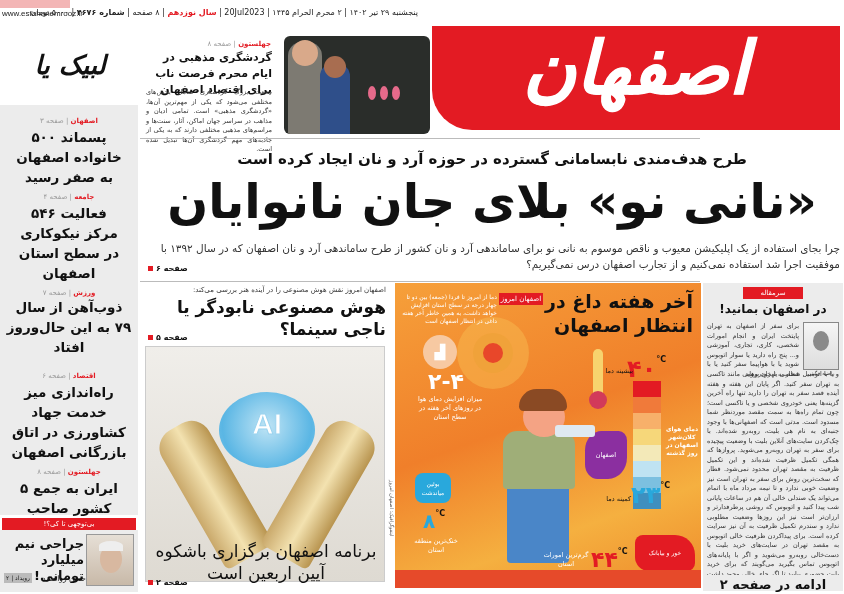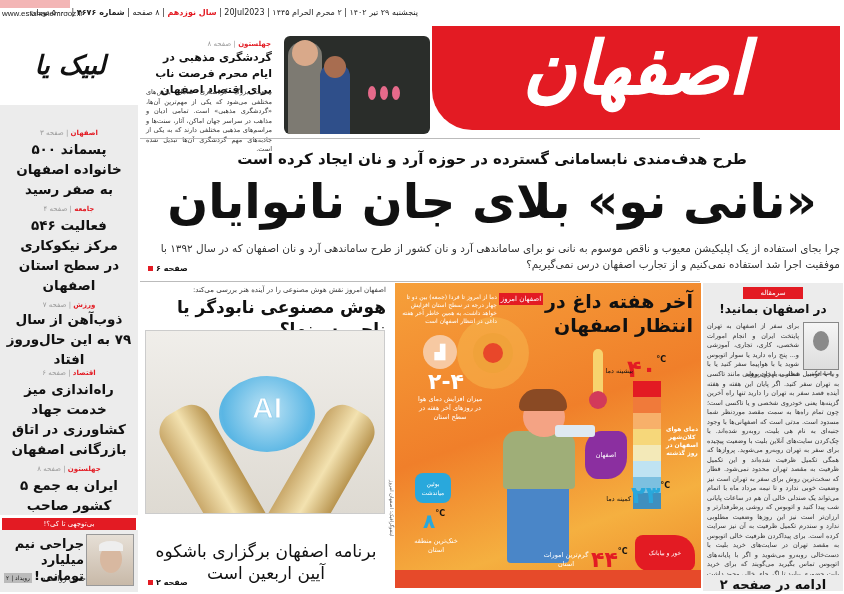--- a/index.html
+++ b/index.html
@@ -32,21 +32,21 @@
 .topphoto{left:284px;top:36px;width:146px;height:98px;border-radius:6px;overflow:hidden;background:#2a2d2a}
 .hl-sub{left:140px;top:150px;width:704px;font-size:15px;font-weight:bold;text-align:center;direction:rtl;color:#111}
 .hl-main{left:140px;top:172px;width:704px;font-size:48px;font-weight:bold;text-align:center;direction:rtl;line-height:58px;letter-spacing:-1px;color:#111}
 .hl-lead{left:150px;top:240px;width:690px;font-size:10.5px;direction:rtl;line-height:16px;color:#333}
 .pageref{font-size:8px;font-weight:bold;direction:rtl;color:#111}
 .pageref::after{content:"";display:inline-block;width:5px;height:5px;background:#e31b23;margin-right:3px}
 .hl-ref{left:148px;top:264px}
 .ai-kicker{left:146px;top:286px;width:240px;font-size:7px;text-align:right;direction:rtl;color:#333}
 .ai-title{left:146px;top:296px;width:240px;font-size:17px;font-weight:bold;text-align:right;direction:rtl;line-height:22px}
 .ai-ref{left:148px;top:333px}
-.ai-photo{left:145px;top:330px;width:240px;height:184px;background:linear-gradient(#f0eeea,#dedad2);border:1px solid #ccc;overflow:hidden}
+.ai-photo{left:145px;top:346px;width:240px;height:236px;background:linear-gradient(#f0eeea,#dedad2);border:1px solid #ccc;overflow:hidden}
 .brain{position:absolute;left:73px;top:45px;width:96px;height:76px;border-radius:50%;background:radial-gradient(circle at 50% 45%,#bfe4f5,#5ab6e4 70%,#7cc6ea);}
 .ai-text{position:absolute;left:73px;top:60px;width:96px;text-align:center;font-size:30px;font-weight:bold;color:#fff;font-family:"Liberation Sans",sans-serif;-webkit-text-stroke:1px #9ad3ef}
 .hand{position:absolute;width:54px;height:150px;background:linear-gradient(90deg,#c9a86a,#f3e2b0,#b8944f);border-radius:20px 20px 6px 6px}
 .hand.l{left:40px;top:70px;transform:rotate(-30deg)}
 .hand.r{left:148px;top:70px;transform:rotate(30deg)}
 .arb-title{left:146px;top:540px;width:240px;font-size:17px;font-weight:normal;text-align:center;direction:rtl;line-height:22px}
 .arb-ref{left:148px;top:578px}
 .vcredit{left:387px;top:480px;width:8px;height:110px;font-size:5px;writing-mode:vertical-rl;color:#555}
 .info{left:395px;top:283px;width:306px;height:305px;background:linear-gradient(160deg,#f6a03a,#f07f2a 45%,#f5b040 75%,#ee8a2a);overflow:hidden}
 .info .band{position:absolute;left:0;bottom:0;width:100%;height:18px;background:#e64a2a}
@@ -125,28 +125,28 @@
 </div>
 <div class="abs hr" style="left:140px;top:138px;width:560px"></div>
 
 <div class="abs hl-sub">طرح هدف‌مندی نابسامانی گسترده در حوزه آرد و نان ایجاد کرده است</div>
 <div class="abs hl-main">«نانی نو» بلای جان نانوایان</div>
 <div class="abs hl-lead">چرا بجای استفاده از یک اپلیکیشن معیوب و ناقص موسوم به نانی نو برای ساماندهی آرد و نان کشور از طرح ساماندهی آرد و نان اصفهان که در سال ۱۳۹۲ با موفقیت اجرا شد استفاده نمی‌کنیم و از تجارب اصفهان درس نمی‌گیریم؟</div>
 <div class="abs pageref hl-ref">صفحه ۶</div>
 <div class="abs hr" style="left:140px;top:281px;width:560px"></div>
 
 <div class="abs left-col">
-  <div style="padding-top:24px">
+  <div style="padding-top:12px">
     <div class="kicker"><b>اصفهان</b> | <span>صفحه ۳</span></div>
     <div class="lhead" style="padding:2px 8px">پسماند ۵۰۰ خانواده اصفهان به صفر رسید</div>
     <div class="kicker" style="margin-top:4px"><b>جامعه</b> | <span>صفحه ۴</span></div>
     <div class="lhead" style="padding:2px 14px">فعالیت ۵۴۶ مرکز نیکوکاری در سطح استان اصفهان</div>
     <div class="kicker" style="margin-top:4px"><b>ورزش</b> | <span>صفحه ۷</span></div>
     <div class="lhead" style="padding:0 6px">ذوب‌آهن از سال ۷۹ به این حال‌وروز افتاد</div>
-    <div class="kicker" style="margin-top:0"><b>اقتصاد</b> | <span>صفحه ۶</span></div>
+    <div class="kicker" style="margin-top:15px"><b>اقتصاد</b> | <span>صفحه ۶</span></div>
     <div class="lhead" style="padding:2px 6px">راه‌اندازی میز خدمت جهاد کشاورزی در اتاق بازرگانی اصفهان</div>
     <div class="kicker" style="margin-top:4px"><b>جهلستون</b> | <span>صفحه ۸</span></div>
     <div class="lhead" style="padding:2px 6px">ایران به جمع ۵ کشور صاحب فناوری جداسازی هوا به روش کرایوژنیک پیوست</div>
   </div>
 </div>
 <div class="abs redbar">بی‌توجهی تا کی؟!</div>
 <div class="abs column-box"></div>
 <div class="abs portrait">
     <div class="face"></div>
     <div class="hair"></div>

